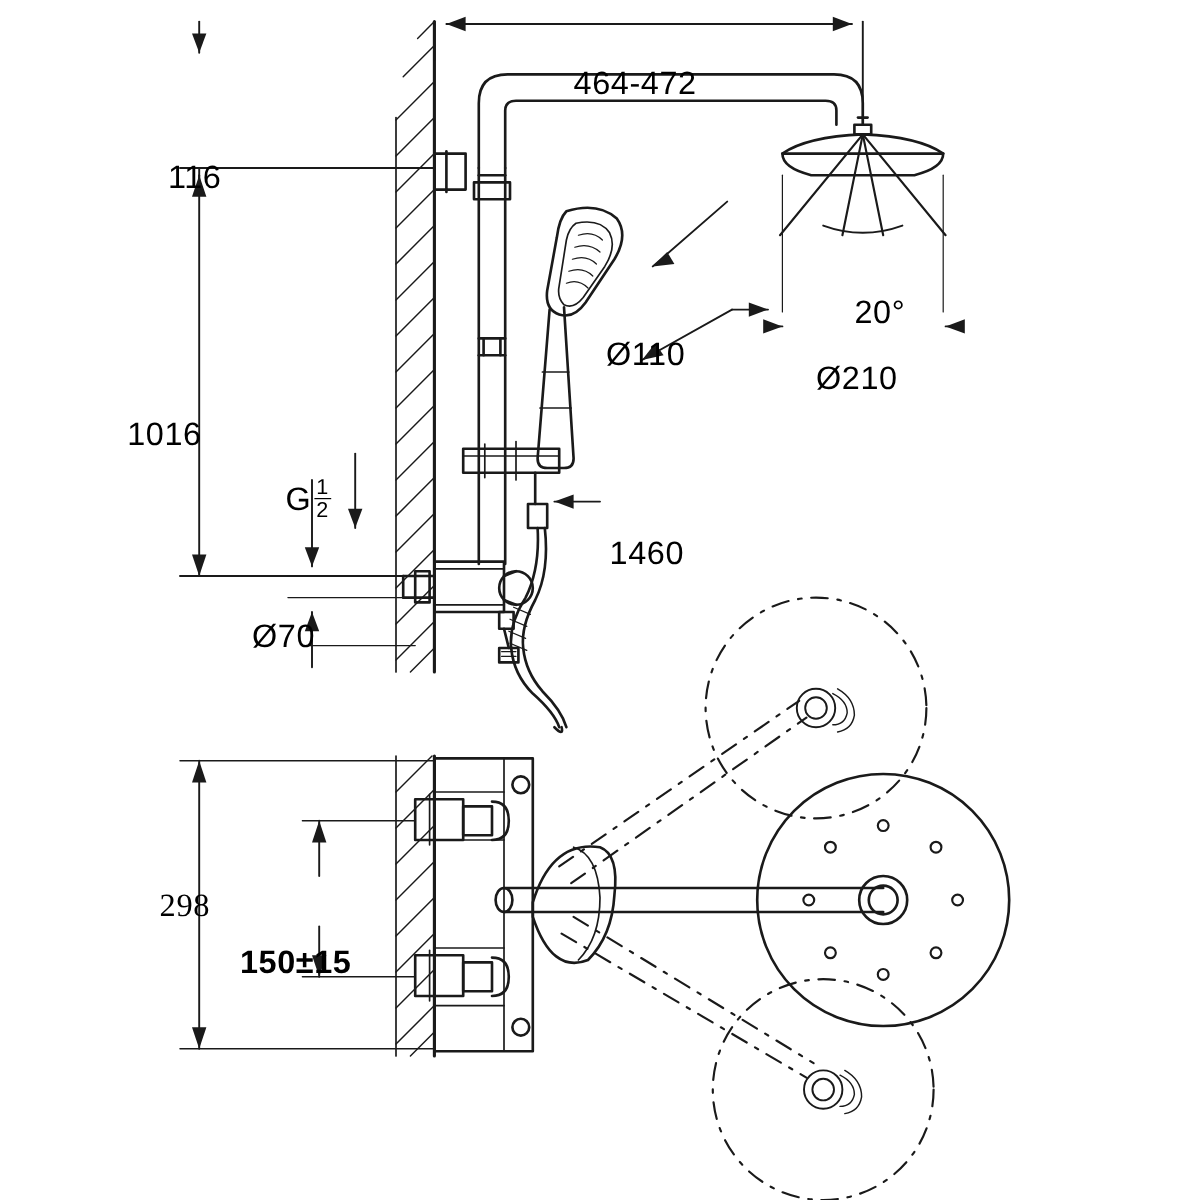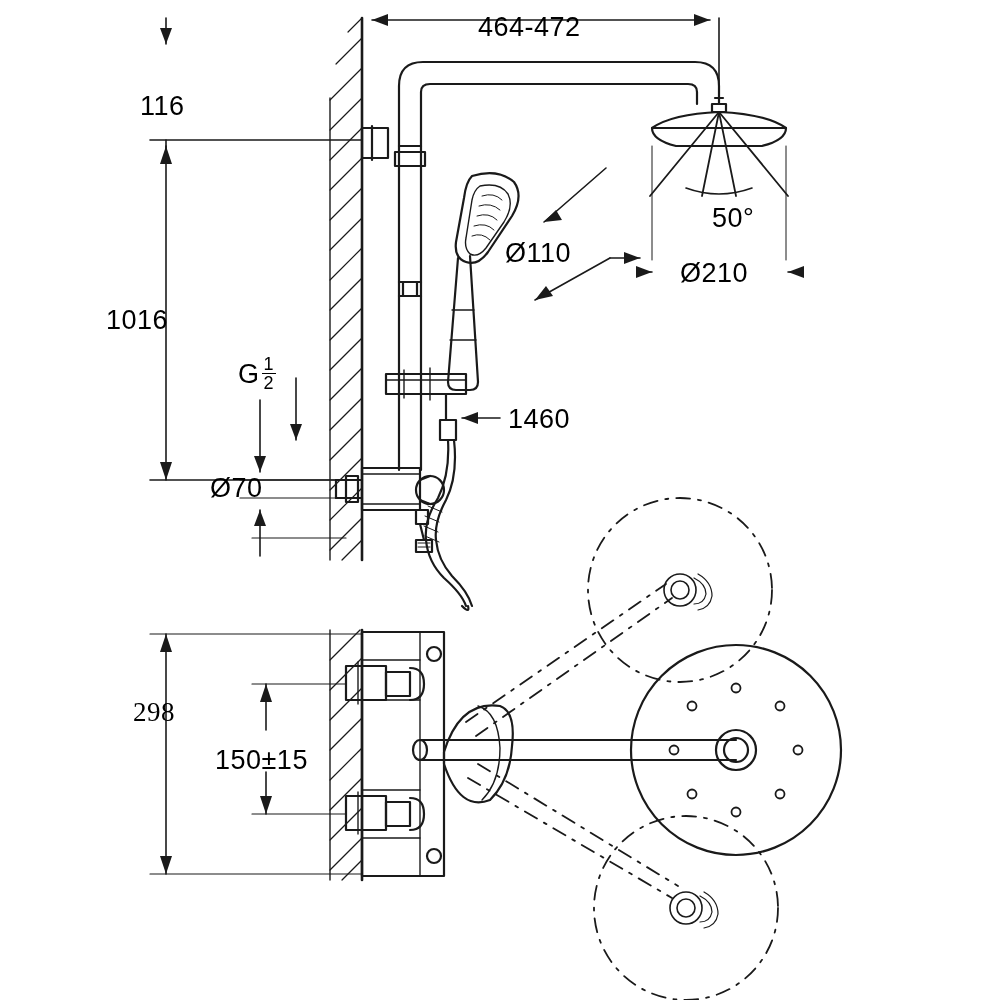--- a/index.html
+++ b/index.html
@@ -26,20 +26,21 @@
     width: 1000px;
     height: 1000px;
   }
   .dim-label {
     position: absolute;
     font-family: "Liberation Sans", sans-serif;
     font-size: 27px;
     color: #000000;
     white-space: nowrap;
     letter-spacing: 0.5px;
+    margin-top: 42px;
   }
   .frac {
     display: inline-block;
     vertical-align: middle;
     text-align: center;
     font-size: 18px;
     line-height: 1.0;
     position: relative;
     top: -2px;
     margin-left: 2px;
@@ -332,18 +333,18 @@
   <div class="dim-label" style="left:140px; top:91px;">116</div>
   <div class="dim-label" style="left:106px; top:305px;">1016</div>
 
   <div class="dim-label" style="left:238px; top:357px;">
     <span>G</span><span class="frac"><span class="num">1</span><span class="den">2</span></span>
   </div>
 
   <div class="dim-label" style="left:210px; top:473px;text-align:right;">Ø70</div>
   <div class="dim-label" style="left:505px; top:238px;">Ø110</div>
   <div class="dim-label" style="left:680px; top:258px;">Ø210</div>
-  <div class="dim-label" style="left:712px; top:203px;">50°</div>
+  <div class="dim-label" style="left:712px; top:203px;">20°</div>
   <div class="dim-label" style="left:508px; top:404px;">1460</div>
   <div class="dim-label" style="left:133px; top:697px;font-family:Liberation Serif, serif;">298</div>
-  <div class="dim-label" style="left:215px; top:745px;">150±15</div>
+  <div class="dim-label" style="left:200px; top:745px;font-weight:bold;">150±15</div>
 
 </div>
 
 </body></html>

